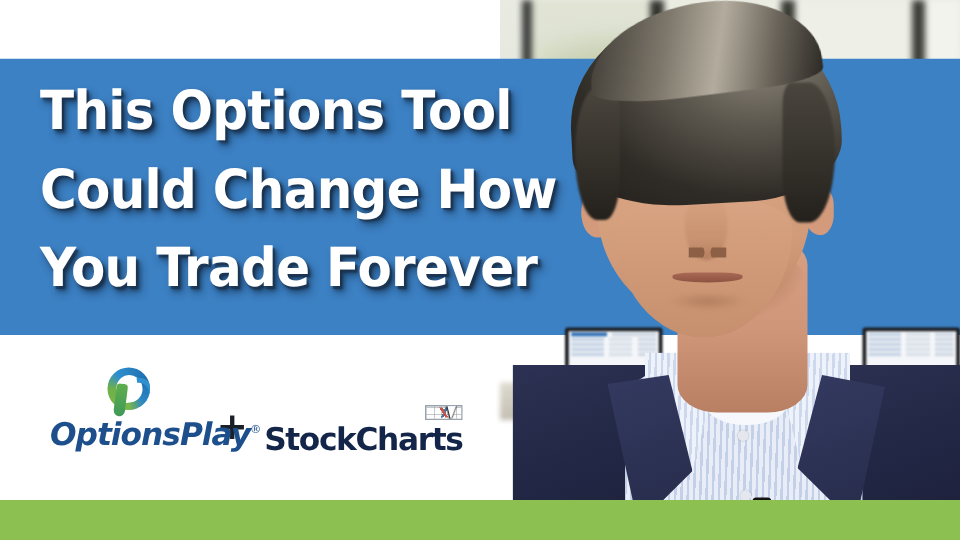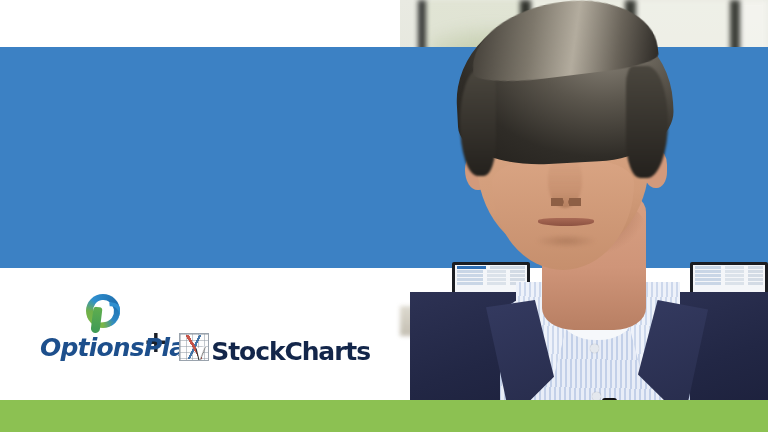--- a/index.html
+++ b/index.html
@@ -378,20 +378,21 @@
     color: #1a1f28;
     margin: 0 11px 7px 11px;
     line-height: 1;
   }
 
   .stockcharts {
     position: relative;
     display: flex;
     align-items: flex-end;
     height: 40px;
+    flex-direction: column;
   }
   .sc-mark {
     position: relative;
     width: 30px; height: 28px;
     margin-bottom: 3px;
     background: #fdfdfd;
     border: 1px solid #9aa3ad;
     box-sizing: border-box;
     overflow: hidden;
   }
@@ -499,20 +500,25 @@
     <div class="chin-shadow"></div>
 
     <div class="hair"></div>
     <div class="hair-side l"></div>
     <div class="hair-side r"></div>
     <div class="hair-swoop"></div>
   </div>
 
   <div class="green-bar"></div>
 
+  <div class="title-block">
+    <div class="title-line">This Options Tool</div>
+    <div class="title-line">Could Change How</div>
+    <div class="title-line">You Trade Forever</div>
+  </div>
 
   <div class="logo-row">
 
     <div class="optionsplay">
       <div class="op-mark"></div>
       <div class="op-swoosh"></div>
       <div class="op-wordmark"><span>OptionsPlay</span><span class="op-tm">®</span></div>
     </div>
 
     <div class="plus-sign">+</div>

